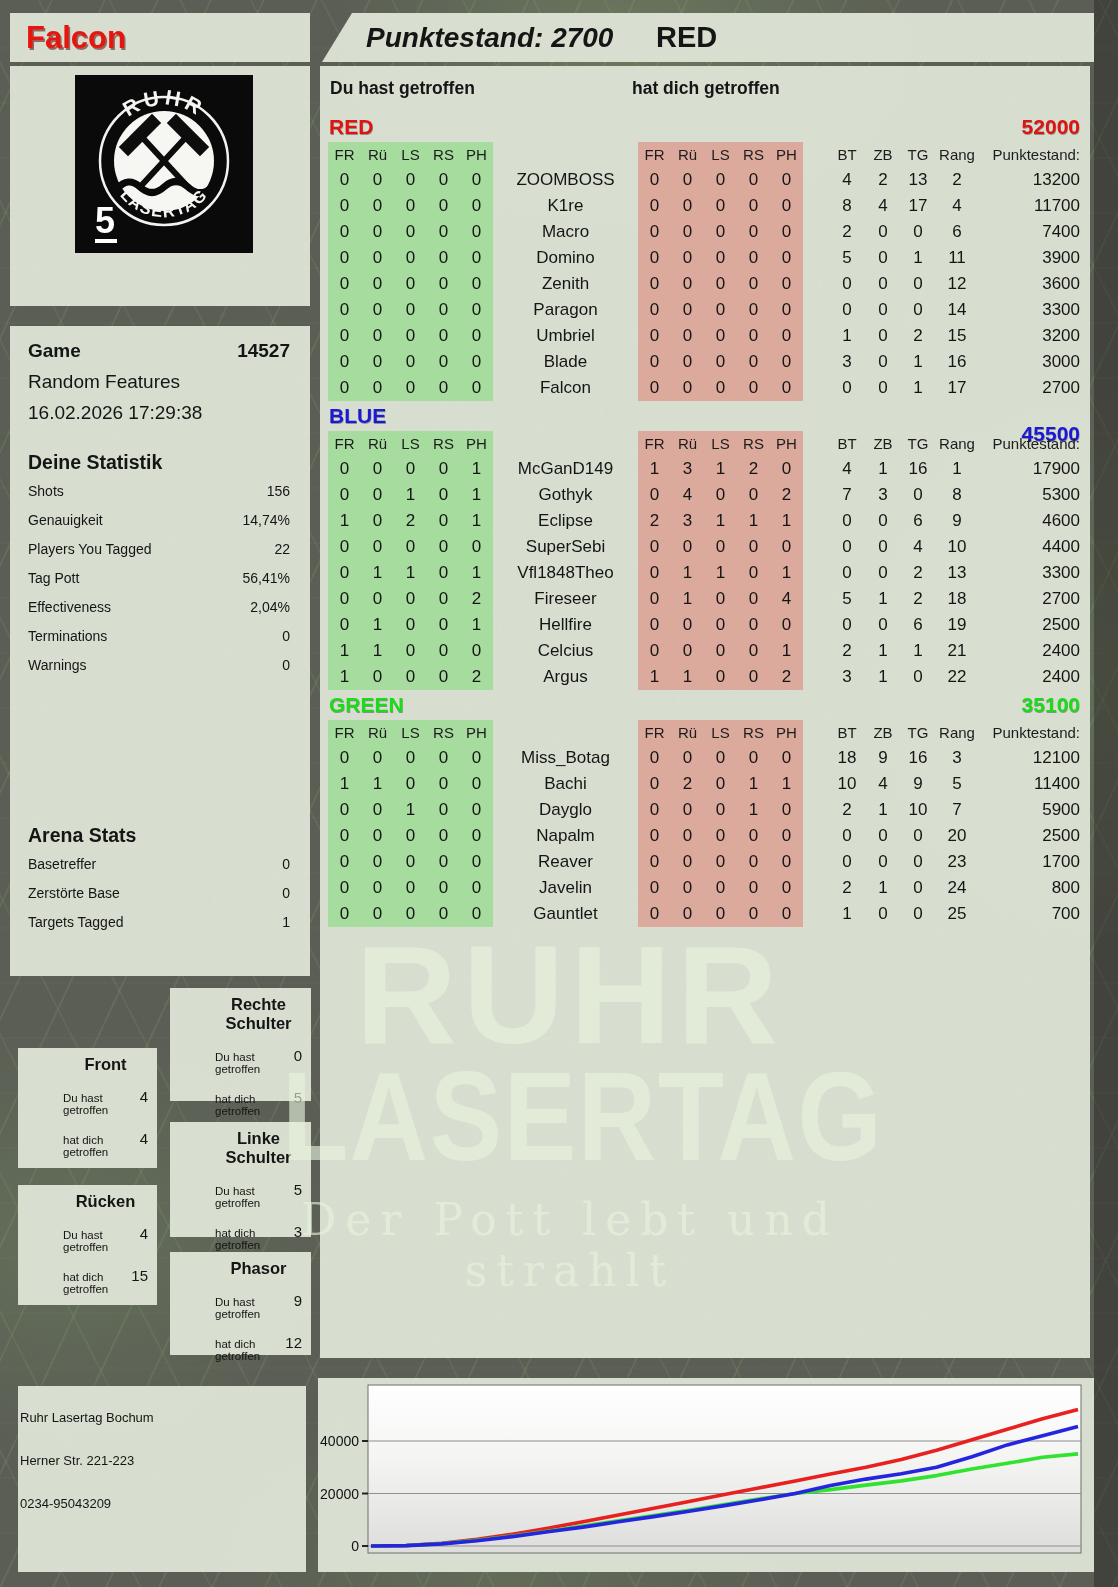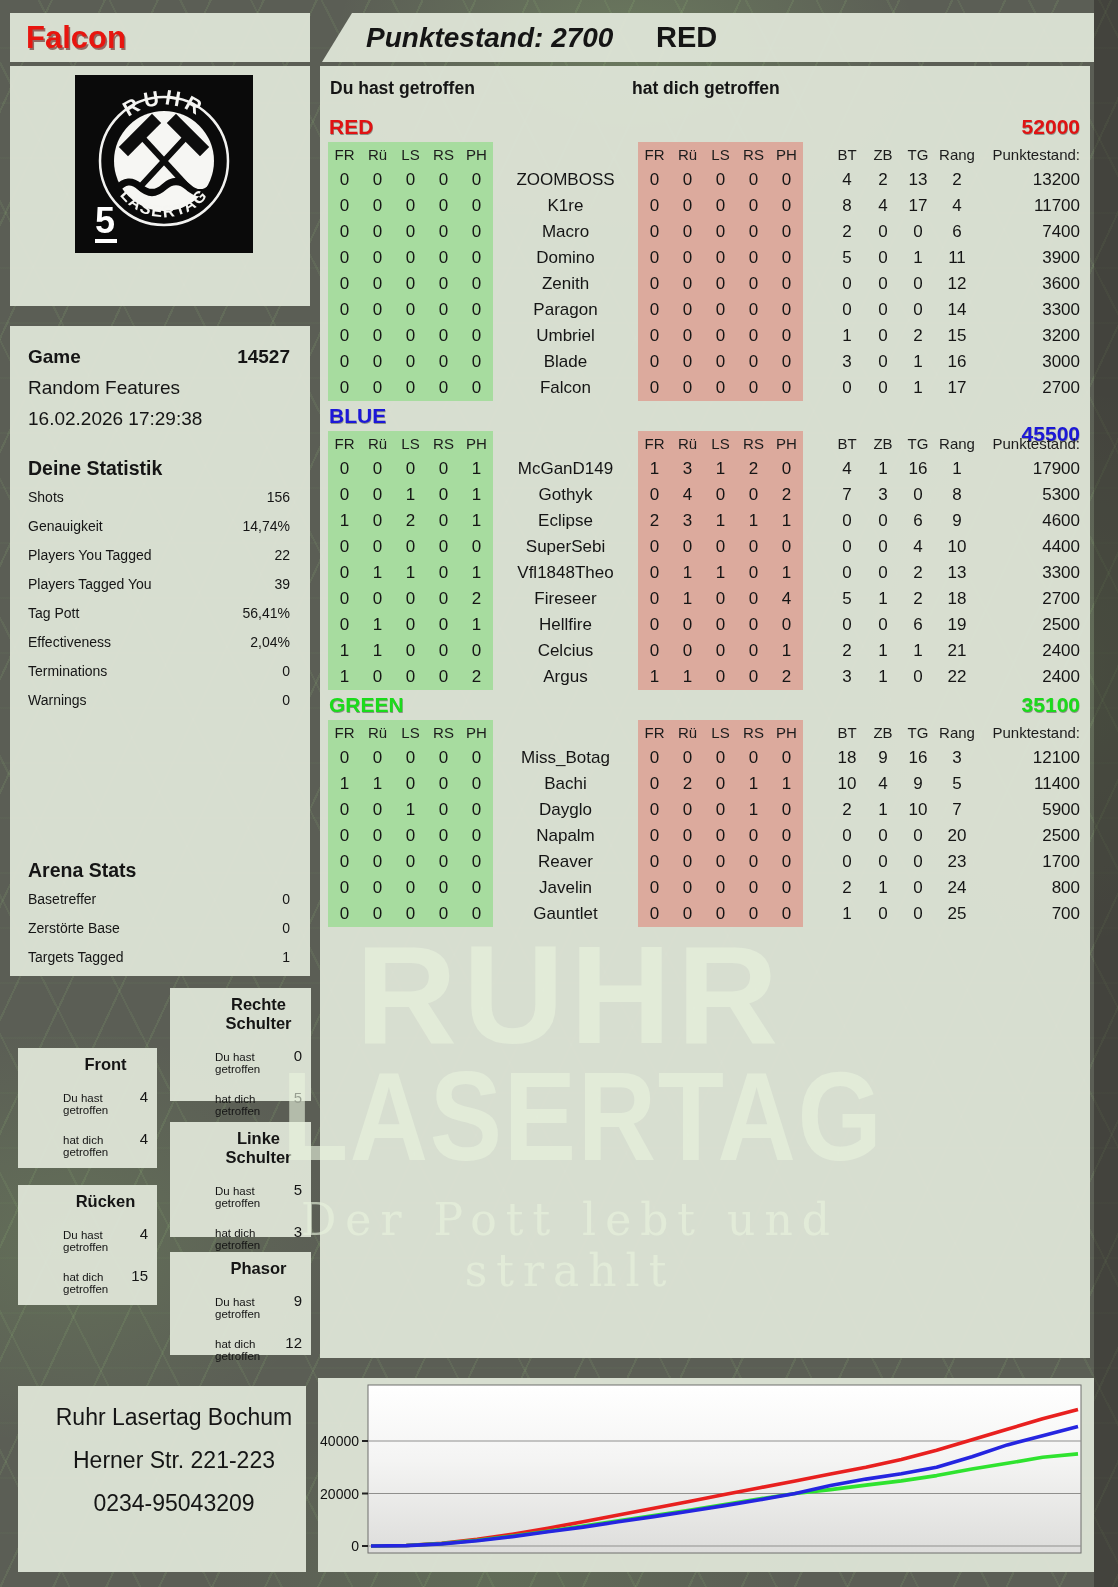--- a/index.html
+++ b/index.html
@@ -27,21 +27,21 @@
   .header-right span { position:absolute; line-height:49px; white-space:nowrap; }
   .hr-score { left:44px;font-style:italic; }
   .hr-team  { left:334px; font-size:29px; }
   .hr-rank  { right:18px; }
 
   
   .logo-panel { left:10px; top:66px; width:300px; height:240px; }
   .logo-svg { position:absolute; left:65px; top:9px; }
 
   
-  .game-panel { left:10px; top:326px; width:300px; height:650px; padding:16px 20px 0 18px; font-size:19px; }
+  .game-panel { left:10px; top:326px; width:300px; height:650px; padding:10px 20px 0 18px; font-size:19px; }
   .g-row { display:flex; justify-content:space-between; line-height:30px; }
   .g-bold { font-weight:bold; }
   .g-line { line-height:31px; }
   .section-title { font-weight:bold; font-size:19.5px; line-height:30px; margin-top:19px; }
   .s-row { display:flex; justify-content:space-between; line-height:29px; font-size:14px; }
   .arena-title { margin-top:140px; }
 
   
   .hit-panel { padding-top:7px;padding-left:36px; }
   .hp-title { text-align:center; font-weight:bold; font-size:16.5px; }
@@ -71,21 +71,21 @@
   .pts { text-align:right !important; padding-right:2px; }
 
   
   .watermark { position:absolute; left:235px; top:936px; width:670px; text-align:center; color:#e9f4de;
                opacity:0.62; pointer-events:none; z-index:5; }
   .wm1 { font-size:140px; font-weight:bold; line-height:118px; letter-spacing:6px; }
   .wm2 { font-size:126px; font-weight:bold; line-height:126px; letter-spacing:2px; transform:scaleX(0.86); transform-origin:50% 50%; }
   .wm3 { font-family:"DejaVu Serif", serif; font-size:44px; letter-spacing:9px; margin-top:14px; }
 
   
-  .address-panel { left:18px; top:1386px; width:288px; height:186px; padding:10px 0 0 24px; font-size:23px;text-align:center; }
+  .address-panel { left:18px; top:1386px; width:288px; height:186px; padding:10px 0 0 2px; font-size:13px; }
   .address-panel div { line-height:43px; }
   .chart-panel { left:318px; top:1378px; width:776px; height:194px; }
 </style>
 </head>
 <body>
 
 <div class="page">
   <div class="edge-right"></div>
 
   <div class="panel header-left">
@@ -138,24 +138,20 @@
         </div>
         <div class="s-row">
           <span>Genauigkeit</span>
           <span>14,74%</span>
         </div>
         <div class="s-row">
           <span>Players You Tagged</span>
           <span>22</span>
         </div>
         <div class="s-row">
-          <span>Players Tagged You</span>
-          <span>39</span>
-        </div>
-        <div class="s-row">
           <span>Tag Pott</span>
           <span>56,41%</span>
         </div>
         <div class="s-row">
           <span>Effectiveness</span>
           <span>2,04%</span>
         </div>
         <div class="s-row">
           <span>Terminations</span>
           <span>0</span>

